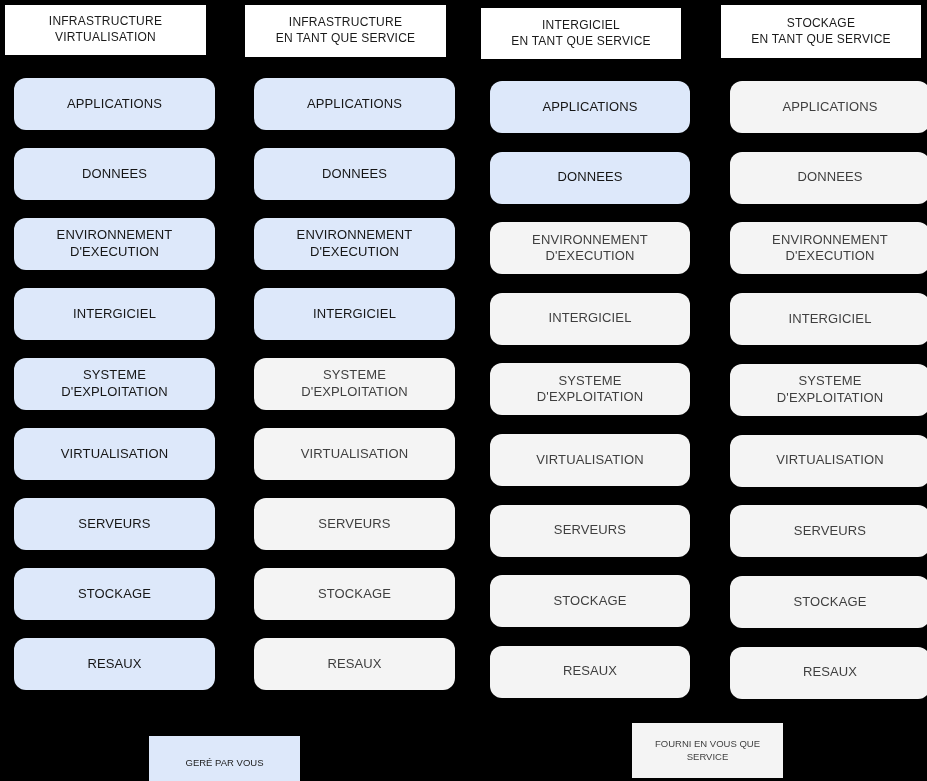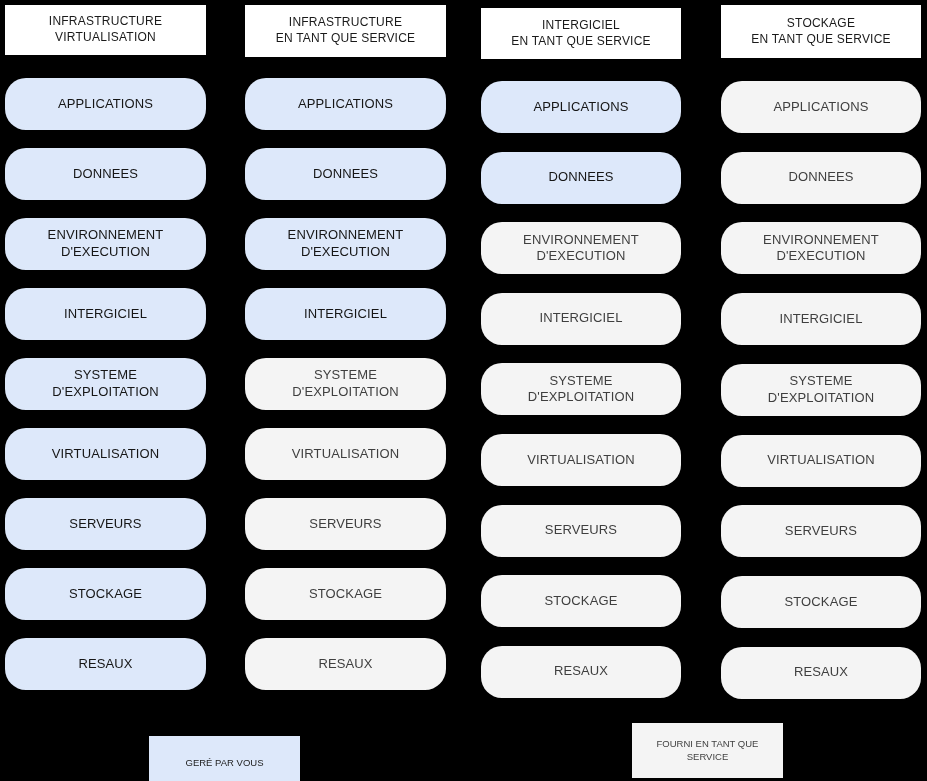--- a/index.html
+++ b/index.html
@@ -38,28 +38,28 @@
     line-height: 1.32;
     letter-spacing: 0.02em;
     box-sizing: border-box;
     border-radius: 0;
   }
   .col-header .hdr-line {
     display: block;
   }
   .layer-box {
     position: absolute;
-    left: 0;
+    left: 9px;
     display: flex;
     align-items: center;
     justify-content: center;
     text-align: center;
     line-height: 1.28;
     box-sizing: border-box;
-    border-radius: 21px;
+    border-radius: 12px;
     letter-spacing: 0.01em;
   }
   .layer-box.managed {
     background: #dde8fa;
     color: #161616;
   }
   .layer-box.service {
     background: #f4f4f4;
     color: #3f3f3f;
   }
@@ -317,17 +317,17 @@
         </div>
       </div>
     </div>
     <div class="legend managed" style="left: 149px; top: 723px; width: 151px; height: 55px; font-size: 9.5px;">
       <div>
         <span class="lg-line">GERÉ PAR VOUS</span>
       </div>
     </div>
     <div class="legend service" style="left: 632px; top: 723px; width: 151px; height: 55px; font-size: 9.5px;">
       <div>
-        <span class="lg-line">FOURNI EN TANT QUE</span>
+        <span class="lg-line">FOURNI EN VOUS QUE</span>
         <span class="lg-line">SERVICE</span>
       </div>
     </div>
   </div>
 
 </body></html>

